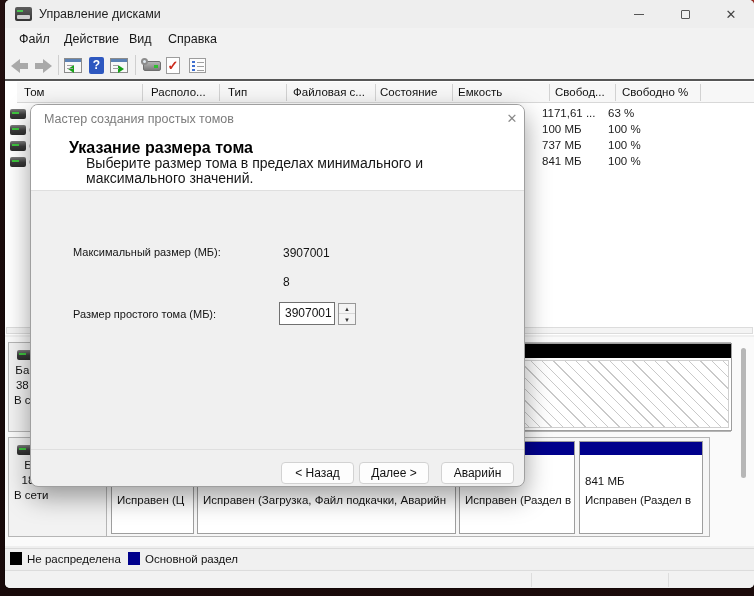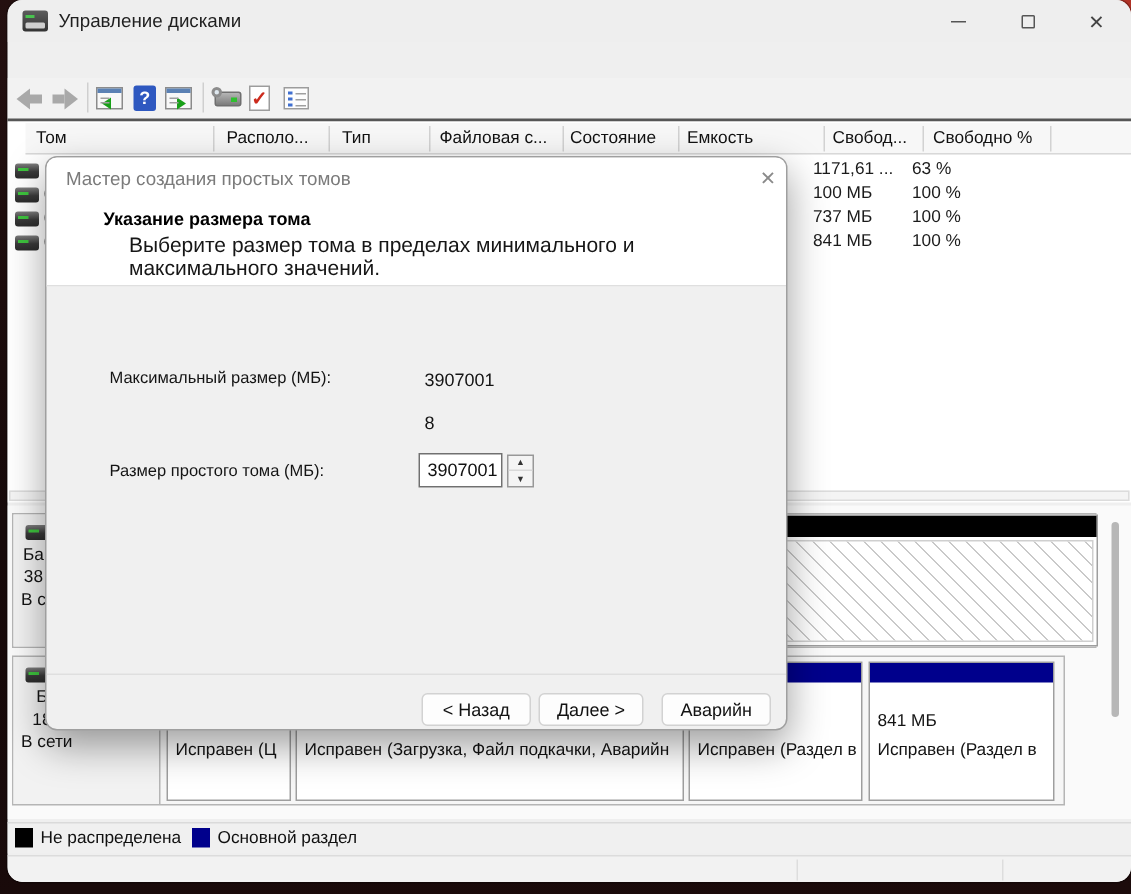--- a/index.html
+++ b/index.html
@@ -4,21 +4,21 @@
 <style>
   * { margin:0; padding:0; box-sizing:border-box; }
   html,body { width:754px; height:596px; }
   body { font-family:"Liberation Sans", sans-serif; background:#140808; overflow:hidden; }
   #stage { position:relative; width:754px; height:596px;
            background:linear-gradient(160deg,#241010 0%,#160909 40%,#1c0b0b 100%); }
   #corner-wedge { position:absolute; right:0; top:0; width:0; height:0;
            border-left:16px solid transparent; border-top:16px solid #b03226; }
   
   #win { position:absolute; left:5px; top:0; width:749px; height:588px;
-         background:#efefef; border-radius:10px; overflow:hidden;
+         background:#efefef; border-radius:5px; overflow:hidden;
          box-shadow:0 0 0 1px rgba(0,0,0,.25); }
   .abs { position:absolute; }
   .txt { color:#1b1b1b; font-size:12px; white-space:nowrap; }
   .small { font-size:11.5px; }
 
   
   #titlebar { left:0; top:0; width:749px; height:28px; background:#eeeeee; }
   #app-icon { left:10px; top:7px; width:17px; height:14px;
      background:linear-gradient(180deg,#5d5d5d,#333); border-radius:2px; }
   #app-icon .base { position:absolute; left:2px; bottom:2px; width:13px; height:4px;
@@ -109,21 +109,21 @@
   .ssep { position:absolute; top:2px; width:1px; height:14px; background:#ddd; }
 
   
   #dlg { left:25px; top:104px; width:495px; height:383px; background:#f0f0f0; border-radius:8px;
          border:1px solid #9f9f9f; box-shadow:0 10px 26px rgba(0,0,0,.38); overflow:hidden; z-index:50; }
   #dlg-head { position:absolute; left:0; top:0; width:100%; height:86px; background:#ffffff;
               border-bottom:1px solid #dfdfdf; }
   #dlg-title { position:absolute; left:13px; top:7px; font-size:12.5px; color:#7b7b7b; }
   #dlg-close { position:absolute; left:471px; top:4px; width:20px; height:20px; color:#8a8a8a;
                font-size:13px; text-align:center; line-height:20px; }
-  #dlg-heading { position:absolute; left:38px; top:34px; font-size:12px; font-weight:bold; color:#000; }
+  #dlg-heading { position:absolute; left:38px; top:34px; font-size:16px; font-weight:bold; color:#000; }
   #dlg-desc { position:absolute; left:55px; top:51px; width:392px; font-size:14px; color:#161616;
               white-space:normal; line-height:15px; }
   .fld-label { position:absolute; left:42px; font-size:11px; color:#141414; }
   .fld-value { position:absolute; left:252px; font-size:12px; color:#141414; }
   #spin-field { position:absolute; left:248px; top:197px; width:56px; height:23px; background:#fff;
       border:1px solid #707070; font-size:12px; color:#111; padding:3px 0 0 5px; }
   #spin-btns { position:absolute; left:307px; top:198px; width:18px; height:22px; border:1px solid #989898;
       background:#f4f4f4; }
   #spin-btns .sb { position:absolute; left:0; width:16px; height:10px; font-size:6px; color:#333;
       text-align:center; line-height:10px; }
@@ -149,20 +149,26 @@
       <div class="abs txt" id="title-text">Управление дисками</div>
       <div class="abs winbtn" id="btn-min">
           <div class="bar"></div>
         </div>
       <div class="abs winbtn" id="btn-max">
           <div class="box"></div>
         </div>
       <div class="abs winbtn" id="btn-close">✕</div>
     </div>
 
+    <div class="abs" id="menubar">
+      <span class="menu-item" style="left:14px">Файл</span>
+      <span class="menu-item" style="left:59px">Действие</span>
+      <span class="menu-item" style="left:124px">Вид</span>
+      <span class="menu-item" style="left:163px">Справка</span>
+    </div>
 
     <div class="abs" id="toolbar">
       <div class="nav-arrow arrow-l" style="left:6px">
           <div class="head"></div>
           <div class="tail"></div>
         </div>
       <div class="nav-arrow arrow-r" style="left:30px">
           <div class="tail"></div>
           <div class="head"></div>
         </div>

